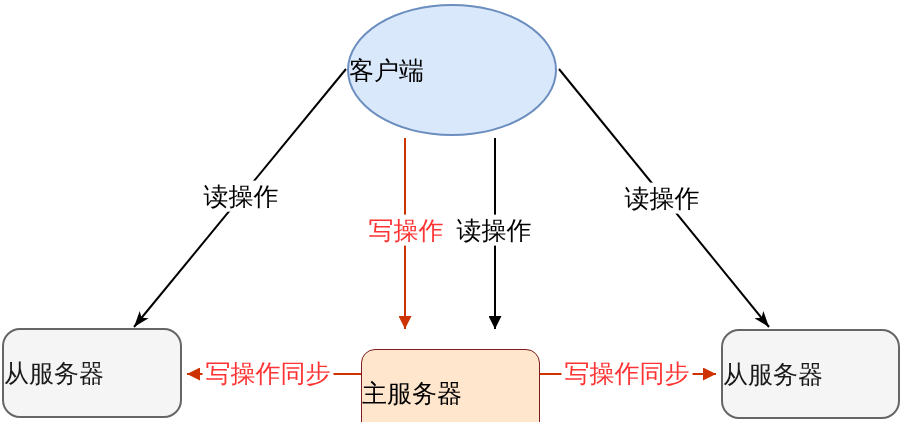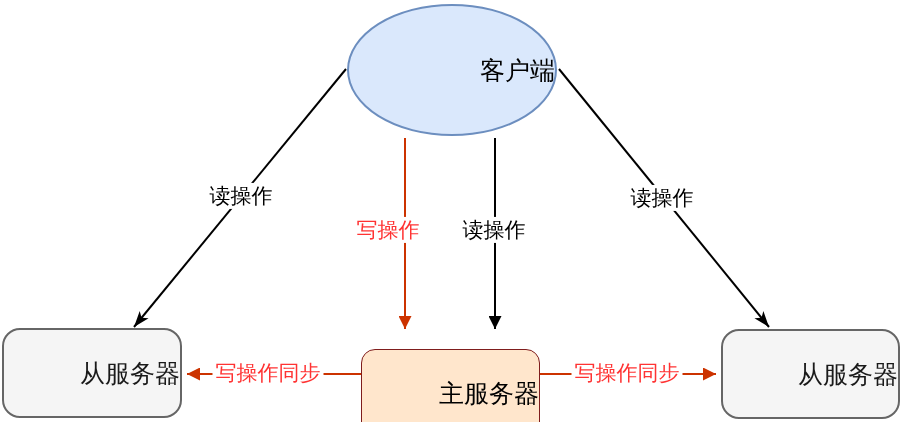--- a/index.html
+++ b/index.html
@@ -13,21 +13,21 @@
   }
   .canvas svg.wires {
     position: absolute;
     left: 0; top: 0;
     width: 902px; height: 422px;
   }
   .node {
     position: absolute;
     display: flex;
     align-items: center;
-    justify-content: flex-end;
+    justify-content: flex-start;
     box-sizing: border-box;
     font-size: 25px;
     color: #000000;
     text-align: center;
   }
   .node-ellipse {
     left: 347px; top: 4px;
     width: 210px; height: 132px;
     background: #dae8fc;
     border: 2px solid #6c8ebf;
@@ -46,28 +46,28 @@
     border-radius: 18px;
     color: #1a1a1a;
   }
   .node-slave-left  { left: 2px;   top: 328px; width: 180px; height: 90px; }
   .node-slave-right { left: 721px; top: 329px; width: 179px; height: 90px; }
   .edge-label {
     position: absolute;
     transform: translate(-50%, -50%);
     background: #ffffff;
     padding: 1px 3px;
-    font-size: 21px;
+    font-size: 25px;
     white-space: nowrap;
     line-height: 1.15;
   }
   .label-black { color: #000000; }
   .label-red   { color: #ff3333; }
   .lbl-read-left    { left: 241px; top: 196px; }
-  .lbl-write-center { left: 388px; top: 230px; text-align: right; }
+  .lbl-write-center { left: 406px; top: 230px; text-align: right; }
   .lbl-read-center  { left: 494px; top: 230px; }
   .lbl-read-right   { left: 662px; top: 198px; }
   .lbl-sync-left    { left: 268px; top: 373px; }
   .lbl-sync-right   { left: 627px; top: 373px; }
 </style>
 </head>
 <body>
 
 <div class="canvas">
 

